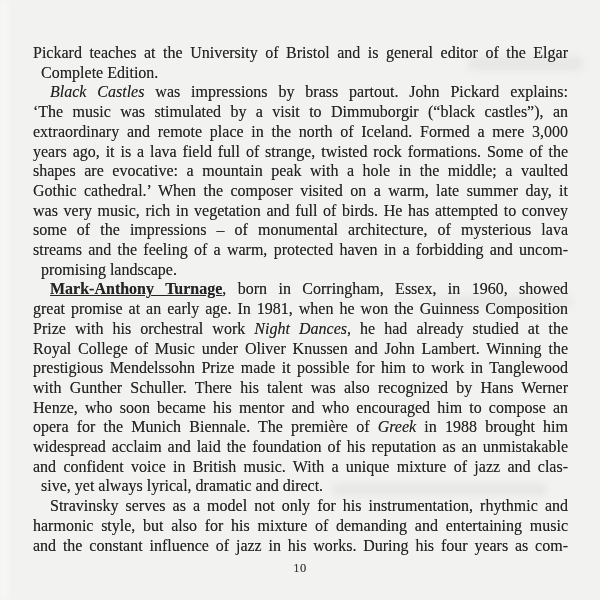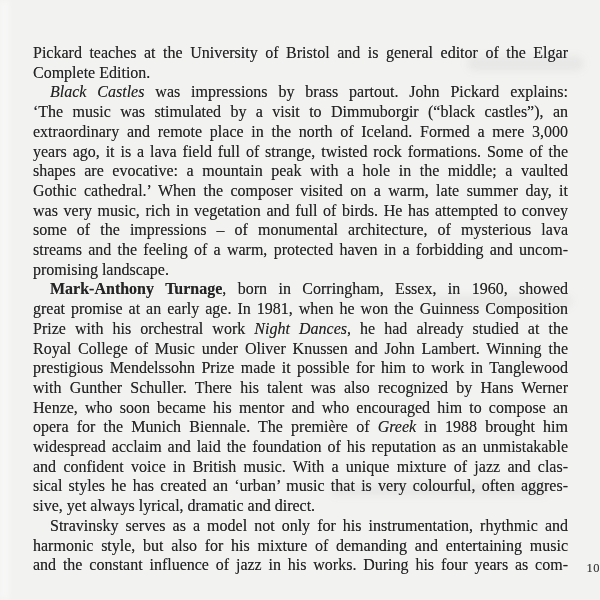--- a/index.html
+++ b/index.html
@@ -28,32 +28,33 @@
     line-height: 19.7px;
     text-shadow: 0 0 0.5px rgba(40,40,40,0.55);
   }
   .line {
     text-align: justify;
     text-align-last: justify;
     white-space: normal;
   }
   .line.pl {
     text-align-last: left;
+    margin-left: 8px;
   }
   .line.indent {
     text-indent: 17px;
   }
   .it { font-style: italic; }
-  .bd { font-weight: bold; }
+  .bd { font-weight: bold; text-decoration: underline; }
   .page-number {
     position: absolute;
     left: 0;
     top: 561px;
     width: 600px;
-    text-align: right;
+    text-align: center;
     font-size: 12.5px;
     line-height: 14px;
     letter-spacing: 0.5px;
     color: #3a3a3a;
     text-shadow: 0 0 0.5px rgba(60,60,60,0.5);
   }
   
   .smudge {
     position: absolute;
     background: rgba(112, 117, 106, 0.09);
@@ -98,21 +99,20 @@
       <div class="line indent"><span class="bd">Mark-Anthony Turnage</span><span>, born in Corringham, Essex, in 1960, showed</span></div>
       <div class="line"><span>great promise at an early age. In 1981, when he won the Guinness Composition</span></div>
       <div class="line"><span>Prize with his orchestral work </span><span class="it">Night Dances</span><span>, he had already studied at the</span></div>
       <div class="line"><span>Royal College of Music under Oliver Knussen and John Lambert. Winning the</span></div>
       <div class="line"><span>prestigious Mendelssohn Prize made it possible for him to work in Tanglewood</span></div>
       <div class="line"><span>with Gunther Schuller. There his talent was also recognized by Hans Werner</span></div>
       <div class="line"><span>Henze, who soon became his mentor and who encouraged him to compose an</span></div>
       <div class="line"><span>opera for the Munich Biennale. The première of </span><span class="it">Greek</span><span> in 1988 brought him</span></div>
       <div class="line"><span>widespread acclaim and laid the foundation of his reputation as an unmistakable</span></div>
       <div class="line"><span>and confident voice in British music. With a unique mixture of jazz and clas-</span></div>
-      <div class="line"><span>sical styles he has created an ‘urban’ music that is very colourful, often aggres-</span></div>
       <div class="line pl"><span>sive, yet always lyrical, dramatic and direct.</span></div>
       <div class="line indent"><span>Stravinsky serves as a model not only for his instrumentation, rhythmic and</span></div>
       <div class="line"><span>harmonic style, but also for his mixture of demanding and entertaining music</span></div>
       <div class="line"><span>and the constant influence of jazz in his works. During his four years as com-</span></div>
     </div>
 
   <div class="page-number">10</div>
 </div>
 
 </body></html>

